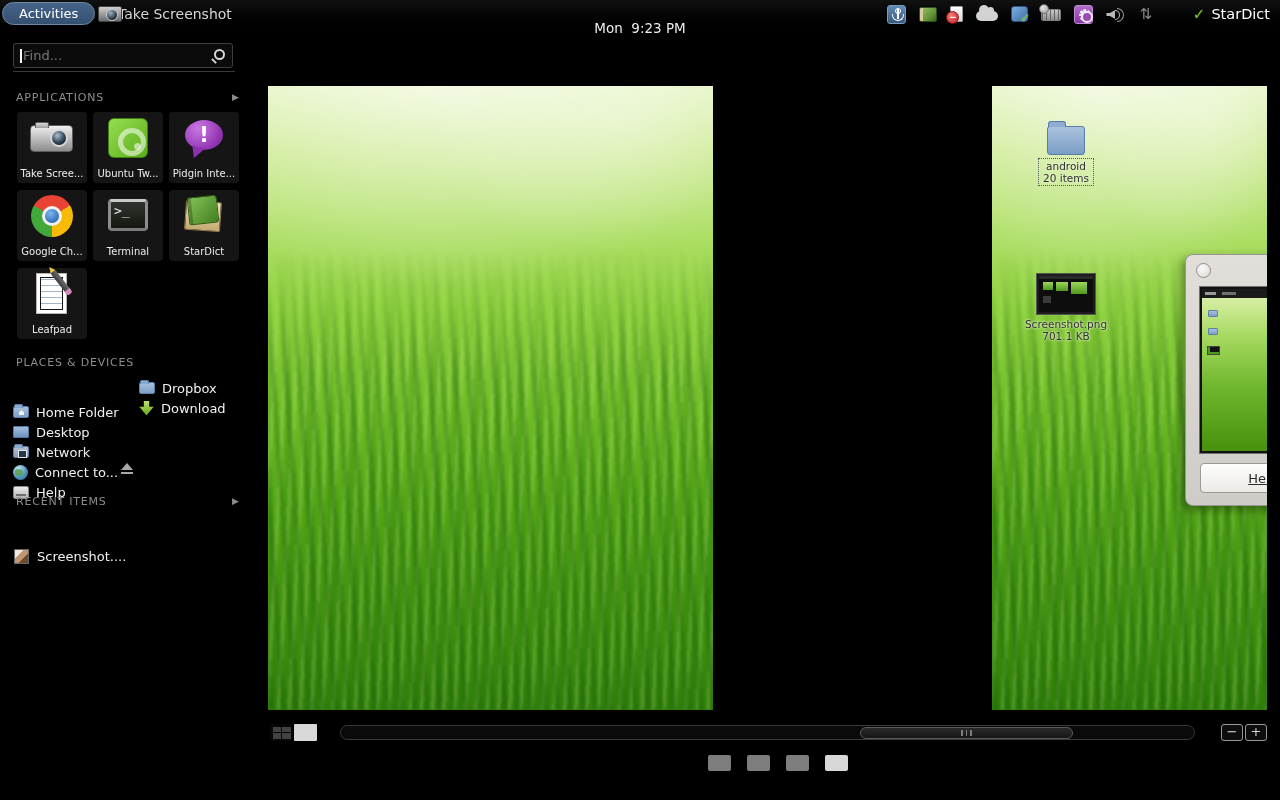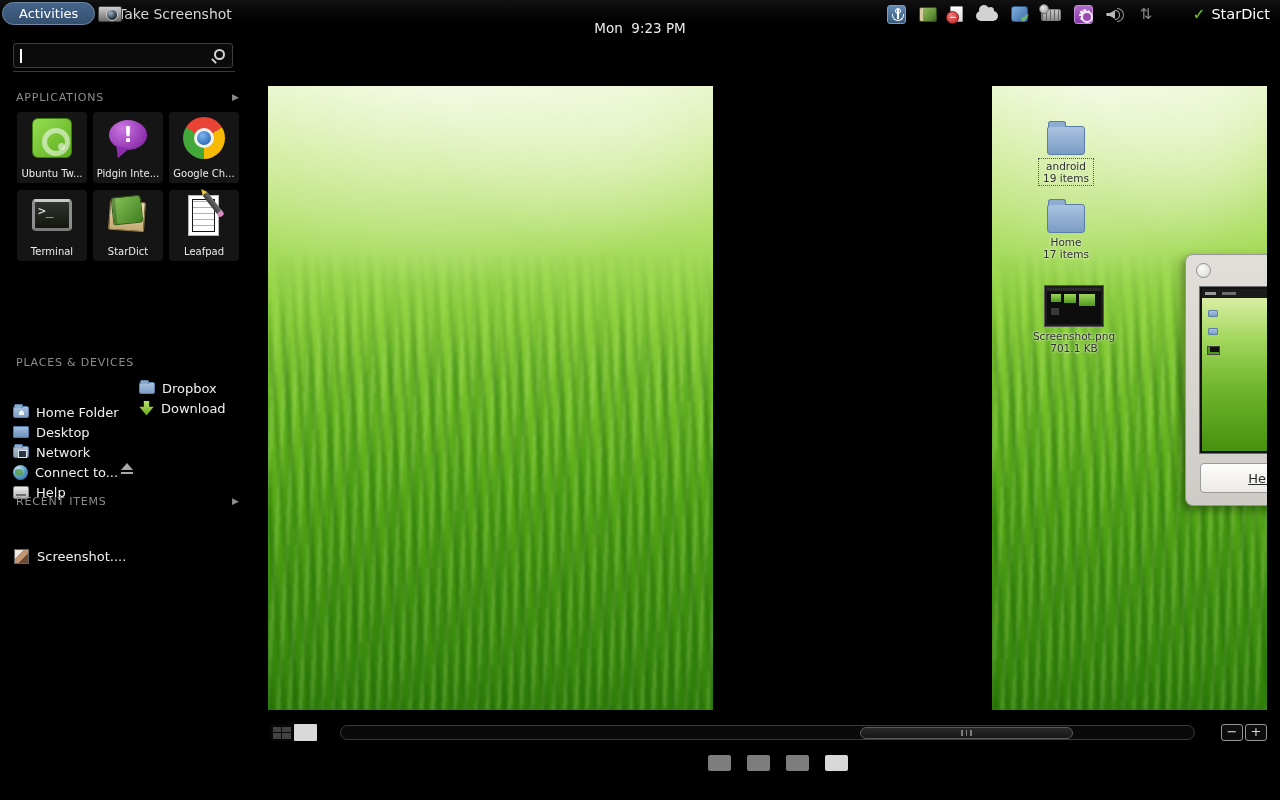--- a/index.html
+++ b/index.html
@@ -240,21 +240,21 @@
 
   .desk-item { position:absolute; width:96px; text-align:center; color:#2e2e2e; font-size:10.5px;
         text-shadow:0 0 3px #eaf5d0,0 0 2px #eaf5d0; }
   .desk-item .big-folder { position:relative; width:38px; height:29px; margin:0 auto 3px; border-radius:3px;
         background:linear-gradient(180deg,#aac3df 0%,#7b9dc5 100%); border:1px solid #5a7da7; }
   .desk-item .big-folder::before { content:""; position:absolute; left:0; top:-6px; width:16px; height:5px;
         background:#8fadd0; border:1px solid #5a7da7; border-bottom:none; border-radius:3px 3px 0 0; }
   .di-android { left:26px; top:40px; }
   .di-android .sel { display:inline-block; border:1px dotted #556; padding:1px 4px; }
   .di-home { left:26px; top:118px; }
-  .di-shot { left:26px; top:200px;margin-left:8px; }
+  .di-shot { left:26px; top:188px; }
   .shot-thumb { position:relative; width:58px; height:40px; margin:0 auto 4px; background:#0d0d0d;
         border:2px solid #1c1c1c; outline:1px solid #555; }
   .shot-thumb i { position:absolute; background:linear-gradient(180deg,#9ed45c,#4f9a1d); }
   .shot-thumb i:nth-child(1){ left:4px; top:6px; width:10px; height:8px; }
   .shot-thumb i:nth-child(2){ left:17px; top:6px; width:12px; height:9px; }
   .shot-thumb i:nth-child(3){ left:32px; top:6px; width:16px; height:12px; }
   .shot-thumb i:nth-child(4){ left:4px; top:20px; width:8px; height:7px; background:#3a3a3a; }
   .shot-thumb::after { content:""; position:absolute; left:0; top:0; right:0; height:3px; background:#2a2a2a; }
 
   
@@ -345,28 +345,36 @@
     <div class="user-menu">
       <span class="user-check">✓</span>
       <span class="user-name">StarDict</span>
     </div>
   </div>
 
   <div class="sidebar">
 
     <div class="search-box">
       <span class="search-caret"></span>
+      <input type="text" placeholder="Find..." style="">
       <span class="search-ic"></span>
     </div>
     <div class="search-divider"></div>
 
     <div class="sec-header hdr-apps">APPLICATIONS</div>
     <div class="sec-arrow arr-apps">▶</div>
 
     <div class="app-grid">
+      <div class="app-tile">
+        <span class="tile-icon ic-camera">
+            <span class="body"></span>
+            <span class="lens"></span>
+          </span>
+        <span class="tile-label">Take Scree...</span>
+      </div>
       <div class="app-tile">
         <span class="tile-icon ic-utweak">
             <span class="sq"></span>
           </span>
         <span class="tile-label">Ubuntu Tw...</span>
       </div>
       <div class="app-tile">
         <span class="tile-icon ic-pidgin">
             <span class="bub">!</span>
           </span>
@@ -453,29 +461,24 @@
   </div>
 
   <div class="ws ws-right">
     <div class="grass"></div>
     <div class="blades"></div>
 
     <div class="desk-item di-android">
       <div class="big-folder"></div>
       <div class="sel">
         <div>android</div>
-        <div>19 items</div>
-      </div>
-    </div>
-
-    <div class="desk-item di-home">
-      <div class="big-folder"></div>
-      <div>Home</div>
-      <div>17 items</div>
-    </div>
+        <div>20 items</div>
+      </div>
+    </div>
+
 
     <div class="desk-item di-shot">
       <div class="shot-thumb">
           <i></i>
           <i></i>
           <i></i>
           <i></i>
         </div>
       <div>Screenshot.png</div>
       <div>701.1 KB</div>

